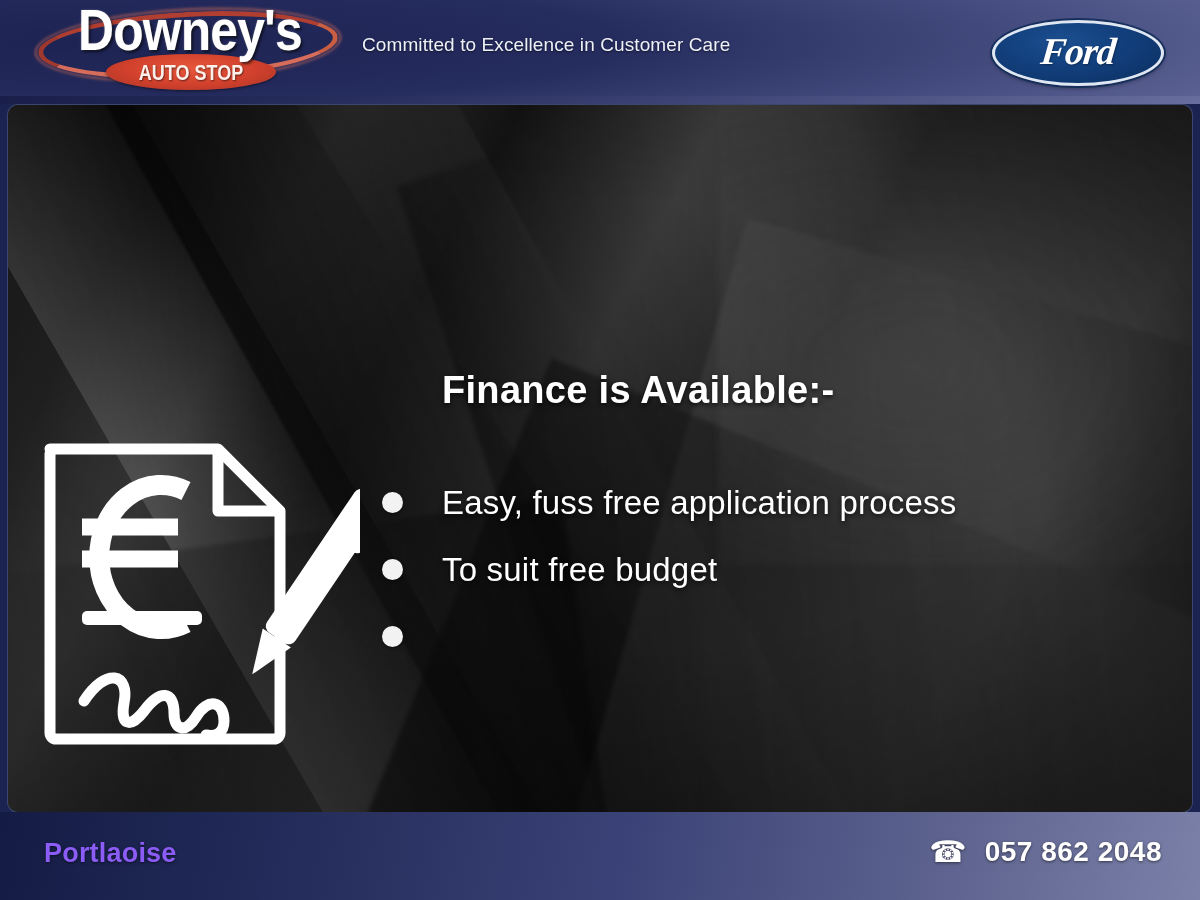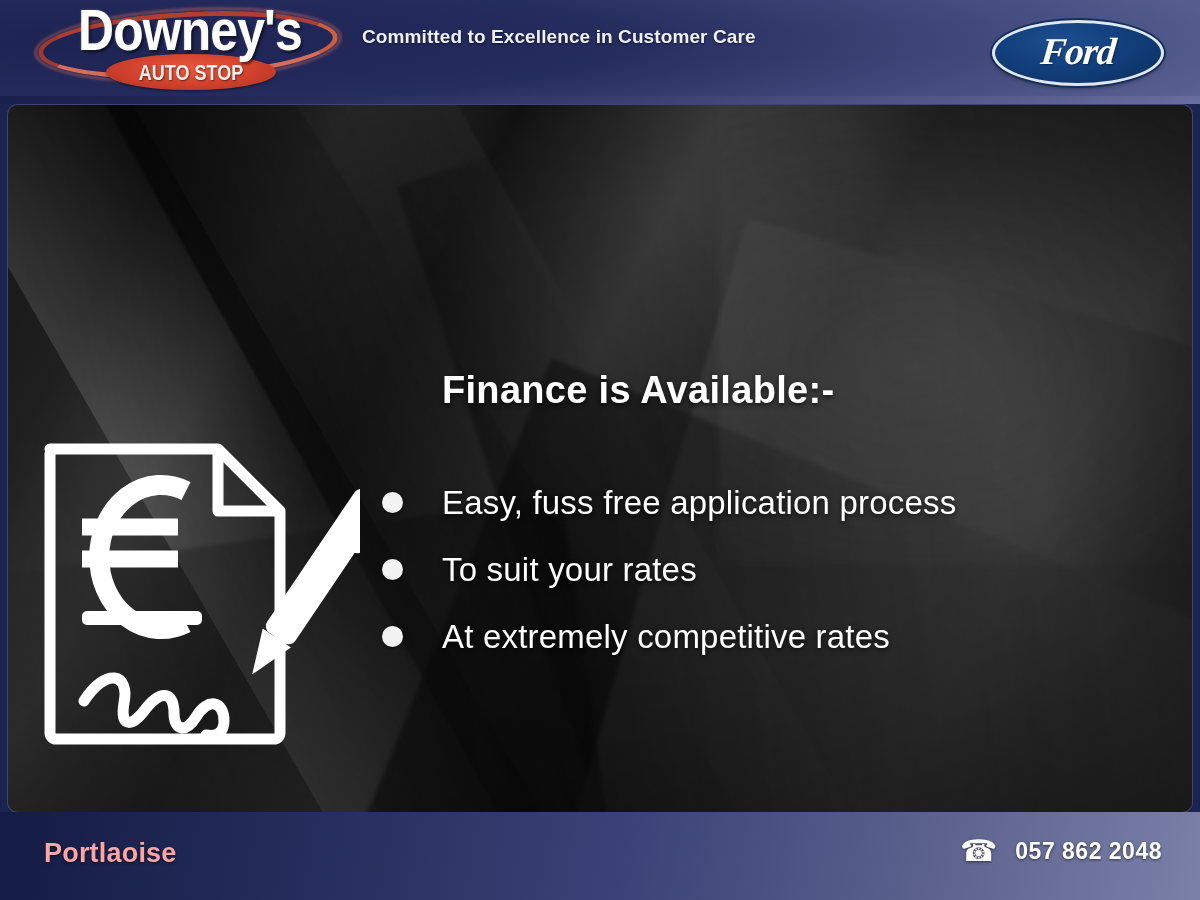--- a/index.html
+++ b/index.html
@@ -54,22 +54,22 @@
     box-shadow:0 1px 3px rgba(0,0,0,.5);
   }
   .logo-sub{
     position:absolute; left:76px; top:58px; width:170px; text-align:center;
     font-weight:bold; font-size:22px; letter-spacing:0px;
     color:#fdf0ea; transform:scaleX(.82);
     text-shadow:1px 1px 2px rgba(0,0,0,.55);
   }
 
   .tagline{
-    position:absolute; left:362px; top:26px;
-    font-weight:bold; font-size:19px; color:#eef1f8;
+    position:absolute; left:362px; top:34px;
+    font-weight:normal; font-size:19px; color:#eef1f8;
     letter-spacing:.1px;
     text-shadow:0 1px 2px rgba(0,0,0,.55);
     white-space:nowrap;
   }
 
   
   .ford-logo{
     position:absolute; right:36px; top:20px; width:172px; height:66px;
   }
   .ford-oval{
@@ -190,34 +190,34 @@
     text-align:center;
   }
 
   
   .footer{
     position:absolute; left:0; top:812px; width:1200px; height:88px;
     background:linear-gradient(100deg,#141c45 0%, #222a58 22%, #3b4277 52%, #5d638e 78%, #7a80a8 100%);
   }
   .branch{
     position:absolute; left:44px; top:838px;
-    font-size:27px; font-weight:bold; color:#fca5a5;
+    font-size:27px; font-weight:bold; color:#8b5cf6;
     letter-spacing:.2px;
     text-shadow:0 1px 3px rgba(0,0,0,.55);
   }
   .phone-wrap{
     position:absolute; right:38px; top:836px;
     display:flex; align-items:center; gap:18px;
   }
   .phone-icon{
     font-size:30px; color:#ffffff; line-height:1;
     text-shadow:0 1px 3px rgba(0,0,0,.5);
   }
   .phone-num{
-    font-size:23px; font-weight:bold; color:#ffffff;
+    font-size:28px; font-weight:bold; color:#ffffff;
     letter-spacing:.5px;
     text-shadow:0 1px 3px rgba(0,0,0,.55);
     text-align:center;
   }
 </style>
 </head>
 <body>
 
 <div class="stage">
 
@@ -278,25 +278,24 @@
 
     <div class="heading">Finance is Available:-</div>
 
     <ul class="bullets">
       <li class="bullet-row">
         <span class="bullet-dot"></span>
         <span class="bullet-text">Easy, fuss free application process</span>
       </li>
       <li class="bullet-row">
         <span class="bullet-dot"></span>
-        <span class="bullet-text">To suit your rates</span>
+        <span class="bullet-text">To suit free budget</span>
       </li>
       <li class="bullet-row">
         <span class="bullet-dot"></span>
-        <span class="bullet-text">At extremely competitive rates</span>
       </li>
     </ul>
   </div>
 
   <div class="footer"></div>
   <div class="branch">Portlaoise</div>
   <div class="phone-wrap">
     <span class="phone-icon">☎</span>
     <span class="phone-num">057 862 2048</span>
   </div>

